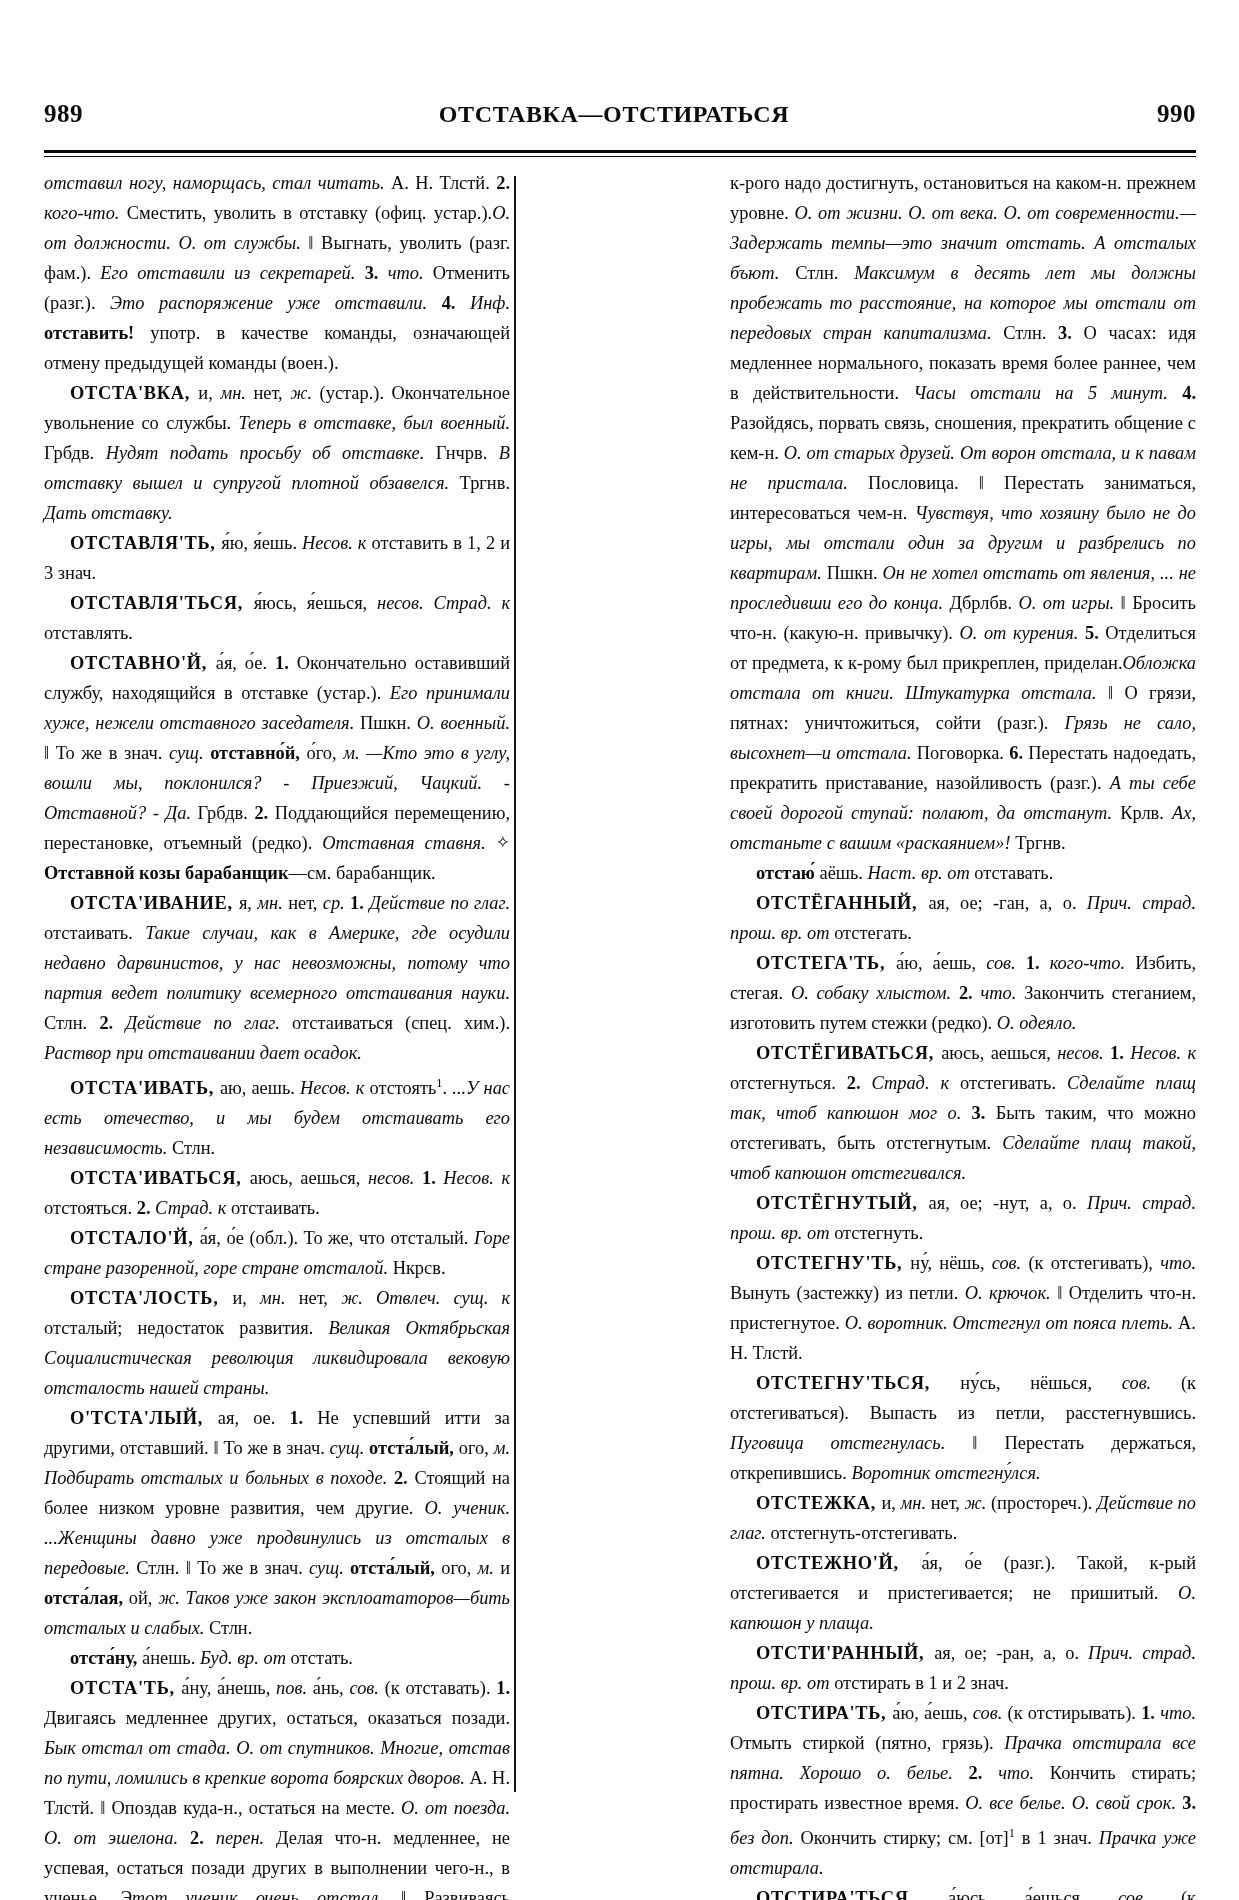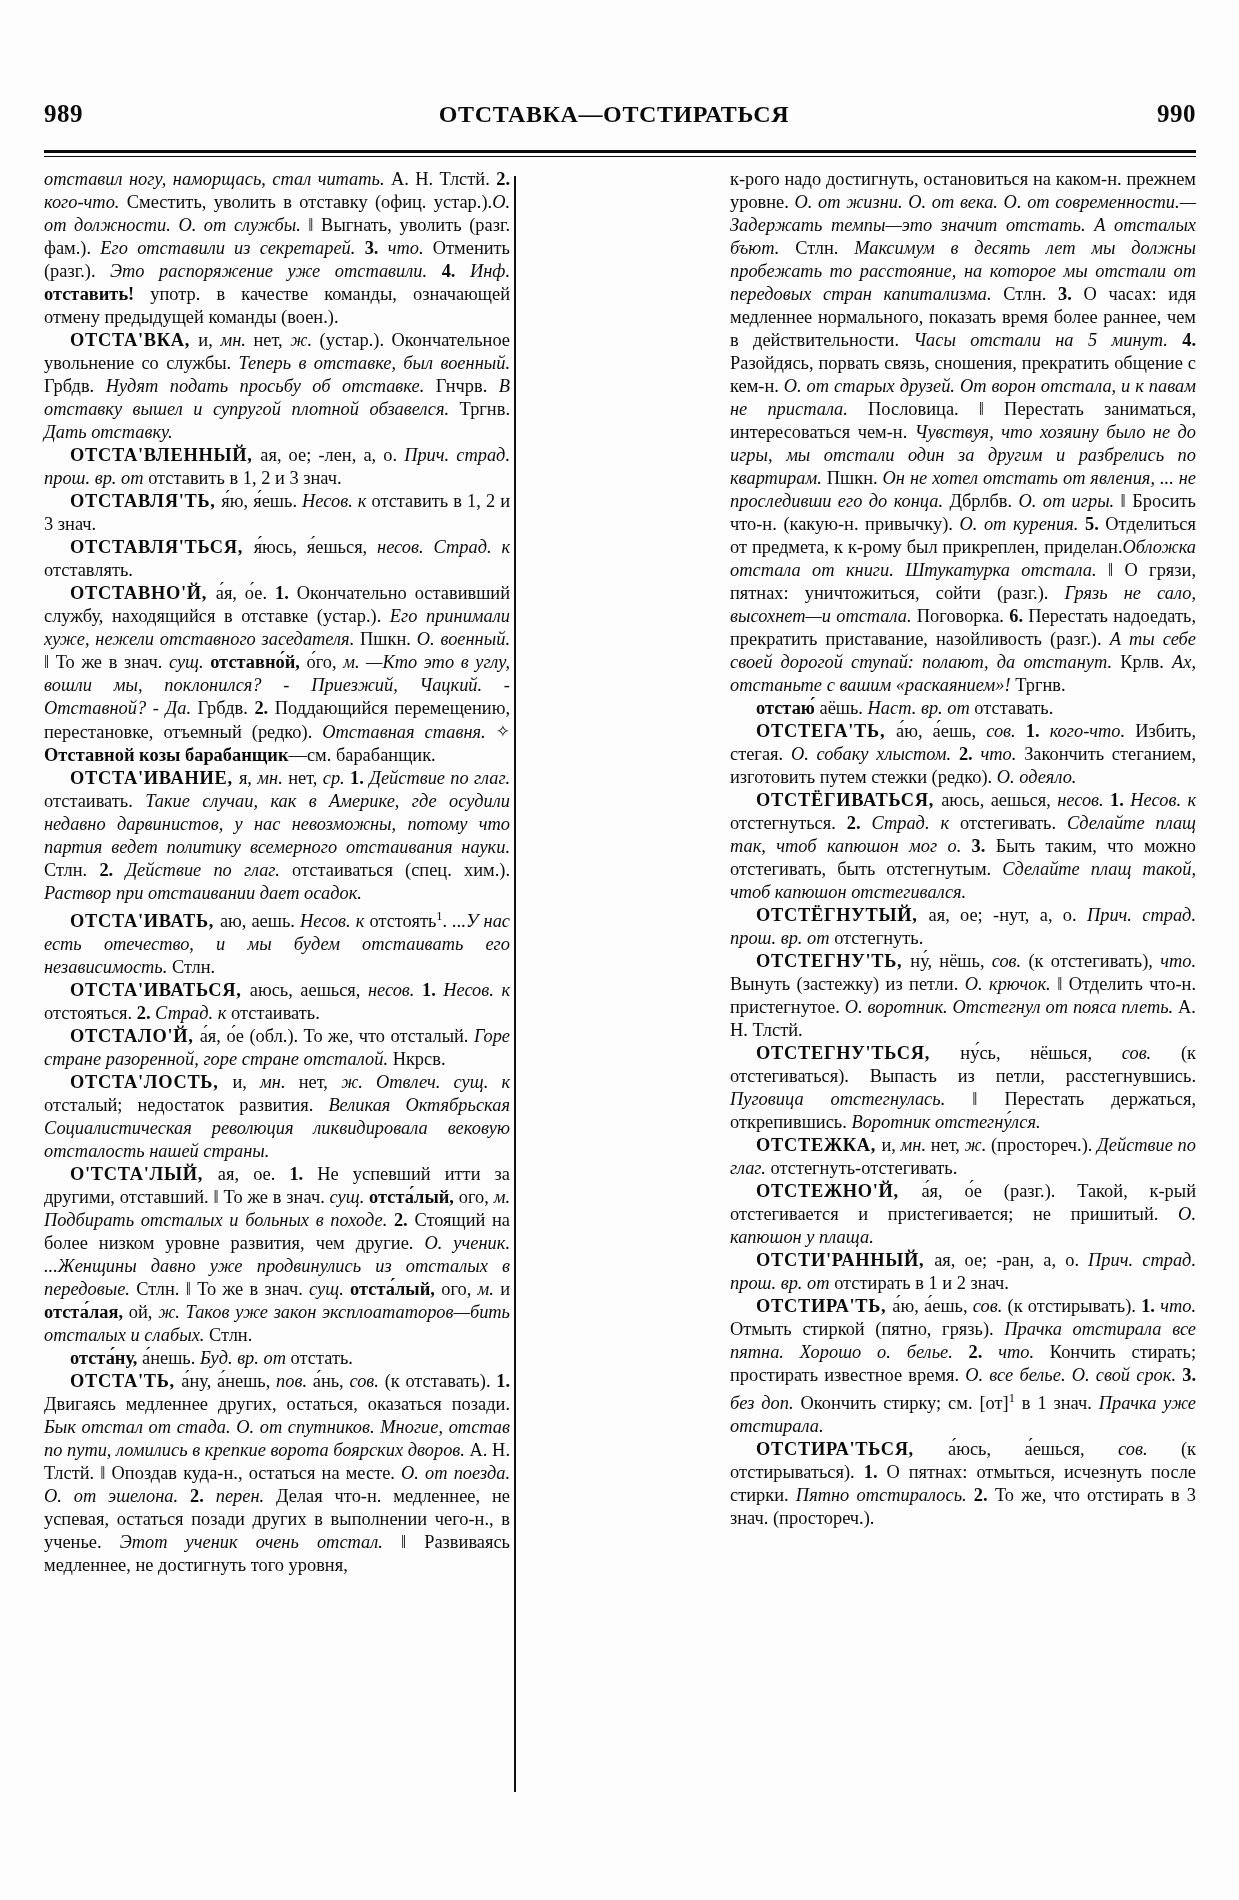--- a/index.html
+++ b/index.html
@@ -76,21 +76,21 @@
     left: 44px;
     top: 168px;
     width: 1152px;
     height: 1630px;
     display: flex;
     justify-content: space-between;
   }
   .col {
     width: 466px;
     font-size: 18.4px;
-    line-height: 23px;
+    line-height: 30px;
     text-align: justify;
     text-justify: inter-word;
     hyphens: manual;
     -webkit-hyphens: manual;
   }
   .col p {
     margin: 0;
     text-indent: 0;
   }
   .col p.entry {
@@ -139,36 +139,36 @@
 
   <div class="rule-thick"></div>
   <div class="rule-thin"></div>
 
   <div class="divider"></div>
 
   <div class="cols">
     <div class="col" id="col-left">
         <p class=""><span class="i">отставил ногу, наморщась, стал читать. </span><span>А. Н. Тлстй. </span><span class="b">2. </span><span class="i">кого-что. </span><span>Сместить, уволить в отставку (офиц. устар.).</span><span class="i">О. от должности. О. от службы. </span><span>‖ Выгнать, уволить (разг. фам.). </span><span class="i">Его отставили из секретарей. </span><span class="b">3. </span><span class="i">что. </span><span>Отменить (разг.). </span><span class="i">Это распоряжение уже отставили. </span><span class="b">4. </span><span class="i">Инф. </span><span class="b">отставить! </span><span>употр. в качестве команды, означающей отмену предыдущей команды (воен.).</span></p>
         <p class="entry"><span class="hw">ОТСТА'ВКА, </span><span>и, </span><span class="i">мн. </span><span>нет, </span><span class="i">ж. </span><span>(устар.). Окончательное увольнение со службы. </span><span class="i">Теперь в отставке, был военный. </span><span>Грбдв. </span><span class="i">Нудят подать просьбу об отставке. </span><span>Гнчрв. </span><span class="i">В отставку вышел и супругой плотной обзавелся. </span><span>Тргнв. </span><span class="i">Дать отставку.</span></p>
-        <p class="entry"><span class="hw">ОТСТА'ВЛЕННЫЙ, </span><span>ая, ое; -лен, а, о. </span><span class="i">Прич. страд. прош. вр. от </span><span>отставить в 1, 2 и 3 знач.</span></p>
         <p class="entry"><span class="hw">ОТСТАВЛЯ'ТЬ, </span><span>я́ю, я́ешь. </span><span class="i">Несов. к </span><span>отставить в 1, 2 и 3 знач.</span></p>
         <p class="entry"><span class="hw">ОТСТАВЛЯ'ТЬСЯ, </span><span>я́юсь, я́ешься, </span><span class="i">несов. Страд. к </span><span>отставлять.</span></p>
         <p class="entry"><span class="hw">ОТСТАВНО'Й, </span><span>а́я, о́е. </span><span class="b">1. </span><span>Окончательно оставивший службу, находящийся в отставке (устар.). </span><span class="i">Его принимали хуже, нежели отставного заседателя. </span><span>Пшкн. </span><span class="i">О. военный. </span><span>‖ То же в знач. </span><span class="i">сущ. </span><span class="b">отставно́й, </span><span>о́го, </span><span class="i">м. —Кто это в углу, вошли мы, поклонился? - Приезжий, Чацкий. - Отставной? - Да. </span><span>Грбдв. </span><span class="b">2. </span><span>Поддающийся перемещению, перестановке, отъемный (редко). </span><span class="i">Отставная ставня. </span><span class="dia">✧ </span><span class="b">Отставной козы барабанщик</span><span>—см. барабанщик.</span></p>
         <p class="entry"><span class="hw">ОТСТА'ИВАНИЕ, </span><span>я, </span><span class="i">мн. </span><span>нет, </span><span class="i">ср. </span><span class="b">1. </span><span class="i">Действие по глаг. </span><span>отстаивать. </span><span class="i">Такие случаи, как в Америке, где осудили недавно дарвинистов, у нас невозможны, потому что партия ведет политику всемерного отстаивания науки. </span><span>Стлн. </span><span class="b">2. </span><span class="i">Действие по глаг. </span><span>отстаиваться (спец. хим.). </span><span class="i">Раствор при отстаивании дает осадок.</span></p>
         <p class="entry"><span class="hw">ОТСТА'ИВАТЬ, </span><span>аю, аешь. </span><span class="i">Несов. к </span><span>отстоять</span><span class="sup">1</span><span>. </span><span class="i">...У нас есть отечество, и мы будем отстаивать его независимость. </span><span>Стлн.</span></p>
         <p class="entry"><span class="hw">ОТСТА'ИВАТЬСЯ, </span><span>аюсь, аешься, </span><span class="i">несов. </span><span class="b">1. </span><span class="i">Несов. к </span><span>отстояться. </span><span class="b">2. </span><span class="i">Страд. к </span><span>отстаивать.</span></p>
         <p class="entry"><span class="hw">ОТСТАЛО'Й, </span><span>а́я, о́е (обл.). То же, что отсталый. </span><span class="i">Горе стране разоренной, горе стране отсталой. </span><span>Нкрсв.</span></p>
         <p class="entry"><span class="hw">ОТСТА'ЛОСТЬ, </span><span>и, </span><span class="i">мн. </span><span>нет, </span><span class="i">ж. Отвлеч. сущ. к </span><span>отсталый; недостаток развития. </span><span class="i">Великая Октябрьская Социалистическая революция ликвидировала вековую отсталость нашей страны.</span></p>
         <p class="entry"><span class="hw">О'ТСТА'ЛЫЙ, </span><span>ая, ое. </span><span class="b">1. </span><span>Не успевший итти за другими, отставший. </span><span>‖ То же в знач. </span><span class="i">сущ. </span><span class="b">отста́лый, </span><span>ого, </span><span class="i">м. Подбирать отсталых и больных в походе. </span><span class="b">2. </span><span>Стоящий на более низком уровне развития, чем другие. </span><span class="i">О. ученик. </span><span class="i">...Женщины давно уже продвинулись из отсталых в передовые. </span><span>Стлн. </span><span>‖ То же в знач. </span><span class="i">сущ. </span><span class="b">отста́лый, </span><span>ого, </span><span class="i">м. </span><span>и </span><span class="b">отста́лая, </span><span>ой, </span><span class="i">ж. Таков уже закон эксплоататоров—бить отсталых и слабых. </span><span>Стлн.</span></p>
         <p class="entry"><span class="b">отста́ну, </span><span>а́нешь. </span><span class="i">Буд. вр. от </span><span>отстать.</span></p>
         <p class="entry"><span class="hw">ОТСТА'ТЬ, </span><span>а́ну, а́нешь, </span><span class="i">пов. </span><span>а́нь, </span><span class="i">сов. </span><span>(к </span><span>отставать). </span><span class="b">1. </span><span>Двигаясь медленнее других, остаться, оказаться позади. </span><span class="i">Бык отстал от стада. О. от спутников. Многие, отстав по пути, ломились в крепкие ворота боярских дворов. </span><span>А. Н. Тлстй. </span><span>‖ </span><span>Опоздав куда-н., остаться на месте. </span><span class="i">О. от поезда. О. от эшелона. </span><span class="b">2. </span><span class="i">перен. </span><span>Делая что-н. медленнее, не успевая, остаться позади других в выполнении чего-н., в ученье. </span><span class="i">Этот ученик очень отстал. </span><span>‖ Развиваясь медленнее, не достигнуть того уровня,</span></p>
       </div>
     <div class="col" id="col-right">
         <p class=""><span>к-рого надо достигнуть, остановиться на каком-н. прежнем уровне. </span><span class="i">О. от жизни. О. от века. О. от современности.—Задержать темпы—это значит отстать. А отсталых бъют. </span><span>Стлн. </span><span class="i">Максимум в десять лет мы должны пробежать то расстояние, на которое мы отстали от передовых стран капитализма. </span><span>Стлн. </span><span class="b">3. </span><span>О часах: идя медленнее нормального, показать время более раннее, чем в действительности. </span><span class="i">Часы отстали на 5 минут. </span><span class="b">4. </span><span>Разойдясь, порвать связь, сношения, прекратить общение с кем-н. </span><span class="i">О. от старых друзей. От ворон отстала, и к павам не пристала. </span><span>Пословица. </span><span>‖ Перестать заниматься, интересоваться чем-н. </span><span class="i">Чувствуя, что хозяину было не до игры, мы отстали один за другим и разбрелись по квартирам. </span><span>Пшкн. </span><span class="i">Он не хотел отстать от явления, ... не проследивши его до конца. </span><span>Дбрлбв. </span><span class="i">О. от игры. </span><span>‖ Бросить что-н. (какую-н. привычку). </span><span class="i">О. от курения. </span><span class="b">5. </span><span>Отделиться от предмета, к к-рому был прикреплен, приделан.</span><span class="i">Обложка отстала от книги. Штукатурка отстала. </span><span>‖ О грязи, пятнах: уничтожиться, сойти (разг.). </span><span class="i">Грязь не сало, высохнет—и отстала. </span><span>Поговорка. </span><span class="b">6. </span><span>Перестать надоедать, прекратить приставание, назойливость (разг.). </span><span class="i">А ты себе своей дорогой ступай: полают, да отстанут. </span><span>Крлв. </span><span class="i">Ах, отстаньте с вашим «раскаянием»! </span><span>Тргнв.</span></p>
         <p class="entry"><span class="b">отстаю́ </span><span>аёшь. </span><span class="i">Наст. вр. от </span><span>отставать.</span></p>
+        <p class="entry"><span class="hw">ОТСТЁГАННЫЙ, </span><span>ая, ое; -ган, а, о. </span><span class="i">Прич. страд. прош. вр. от </span><span>отстегать.</span></p>
         <p class="entry"><span class="hw">ОТСТЕГА'ТЬ, </span><span>а́ю, а́ешь, </span><span class="i">сов. </span><span class="b">1. </span><span class="i">кого-что. </span><span>Избить, стегая. </span><span class="i">О. собаку хлыстом. </span><span class="b">2. </span><span class="i">что. </span><span>Закончить стеганием, изготовить путем стежки (редко). </span><span class="i">О. одеяло.</span></p>
         <p class="entry"><span class="hw">ОТСТЁГИВАТЬСЯ, </span><span>аюсь, аешься, </span><span class="i">несов. </span><span class="b">1. </span><span class="i">Несов. к </span><span>отстегнуться. </span><span class="b">2. </span><span class="i">Страд. к </span><span>отстегивать. </span><span class="i">Сделайте плащ так, чтоб капюшон мог о. </span><span class="b">3. </span><span>Быть таким, что можно отстегивать, быть отстегнутым. </span><span class="i">Сделайте плащ такой, чтоб капюшон отстегивался.</span></p>
         <p class="entry"><span class="hw">ОТСТЁГНУТЫЙ, </span><span>ая, ое; -нут, а, о. </span><span class="i">Прич. страд. прош. вр. от </span><span>отстегнуть.</span></p>
         <p class="entry"><span class="hw">ОТСТЕГНУ'ТЬ, </span><span>ну́, нёшь, </span><span class="i">сов. </span><span>(к </span><span>отстегивать), </span><span class="i">что. </span><span>Вынуть (застежку) из петли. </span><span class="i">О. крючок. </span><span>‖ Отделить что-н. пристегнутое. </span><span class="i">О. воротник. Отстегнул от пояса плеть. </span><span>А. Н. Тлстй.</span></p>
         <p class="entry"><span class="hw">ОТСТЕГНУ'ТЬСЯ, </span><span>ну́сь, нёшься, </span><span class="i">сов. </span><span>(к </span><span>отстегиваться). </span><span>Выпасть из петли, расстегнувшись. </span><span class="i">Пуговица отстегнулась. </span><span>‖ Перестать держаться, открепившись. </span><span class="i">Воротник отстегну́лся.</span></p>
         <p class="entry"><span class="hw">ОТСТЕЖКА, </span><span>и, </span><span class="i">мн. </span><span>нет, </span><span class="i">ж. </span><span>(простореч.). </span><span class="i">Действие по глаг. </span><span>отстегнуть-отстегивать.</span></p>
         <p class="entry"><span class="hw">ОТСТЕЖНО'Й, </span><span>а́я, о́е (разг.). Такой, к-рый отстегивается и пристегивается; не пришитый. </span><span class="i">О. капюшон у плаща.</span></p>
         <p class="entry"><span class="hw">ОТСТИ'РАННЫЙ, </span><span>ая, ое; -ран, а, о. </span><span class="i">Прич. страд. прош. вр. от </span><span>отстирать в 1 и 2 знач.</span></p>
         <p class="entry"><span class="hw">ОТСТИРА'ТЬ, </span><span>а́ю, а́ешь, </span><span class="i">сов. </span><span>(к </span><span>отстирывать). </span><span class="b">1. </span><span class="i">что. </span><span>Отмыть стиркой (пятно, грязь). </span><span class="i">Прачка отстирала все пятна. Хорошо о. белье. </span><span class="b">2. </span><span class="i">что. </span><span>Кончить стирать; простирать известное время. </span><span class="i">О. все белье. О. свой срок. </span><span class="b">3. </span><span class="i">без доп. </span><span>Окончить стирку; см. [от]</span><span class="sup">1</span><span> в 1 знач. </span><span class="i">Прачка уже отстирала.</span></p>
         <p class="entry"><span class="hw">ОТСТИРА'ТЬСЯ, </span><span>а́юсь, а́ешься, </span><span class="i">сов. </span><span>(к </span><span>отстирываться). </span><span class="b">1. </span><span>О пятнах: отмыться, исчезнуть после стирки. </span><span class="i">Пятно отстиралось. </span><span class="b">2. </span><span>То же, что отстирать в 3 знач. (простореч.).</span></p>

